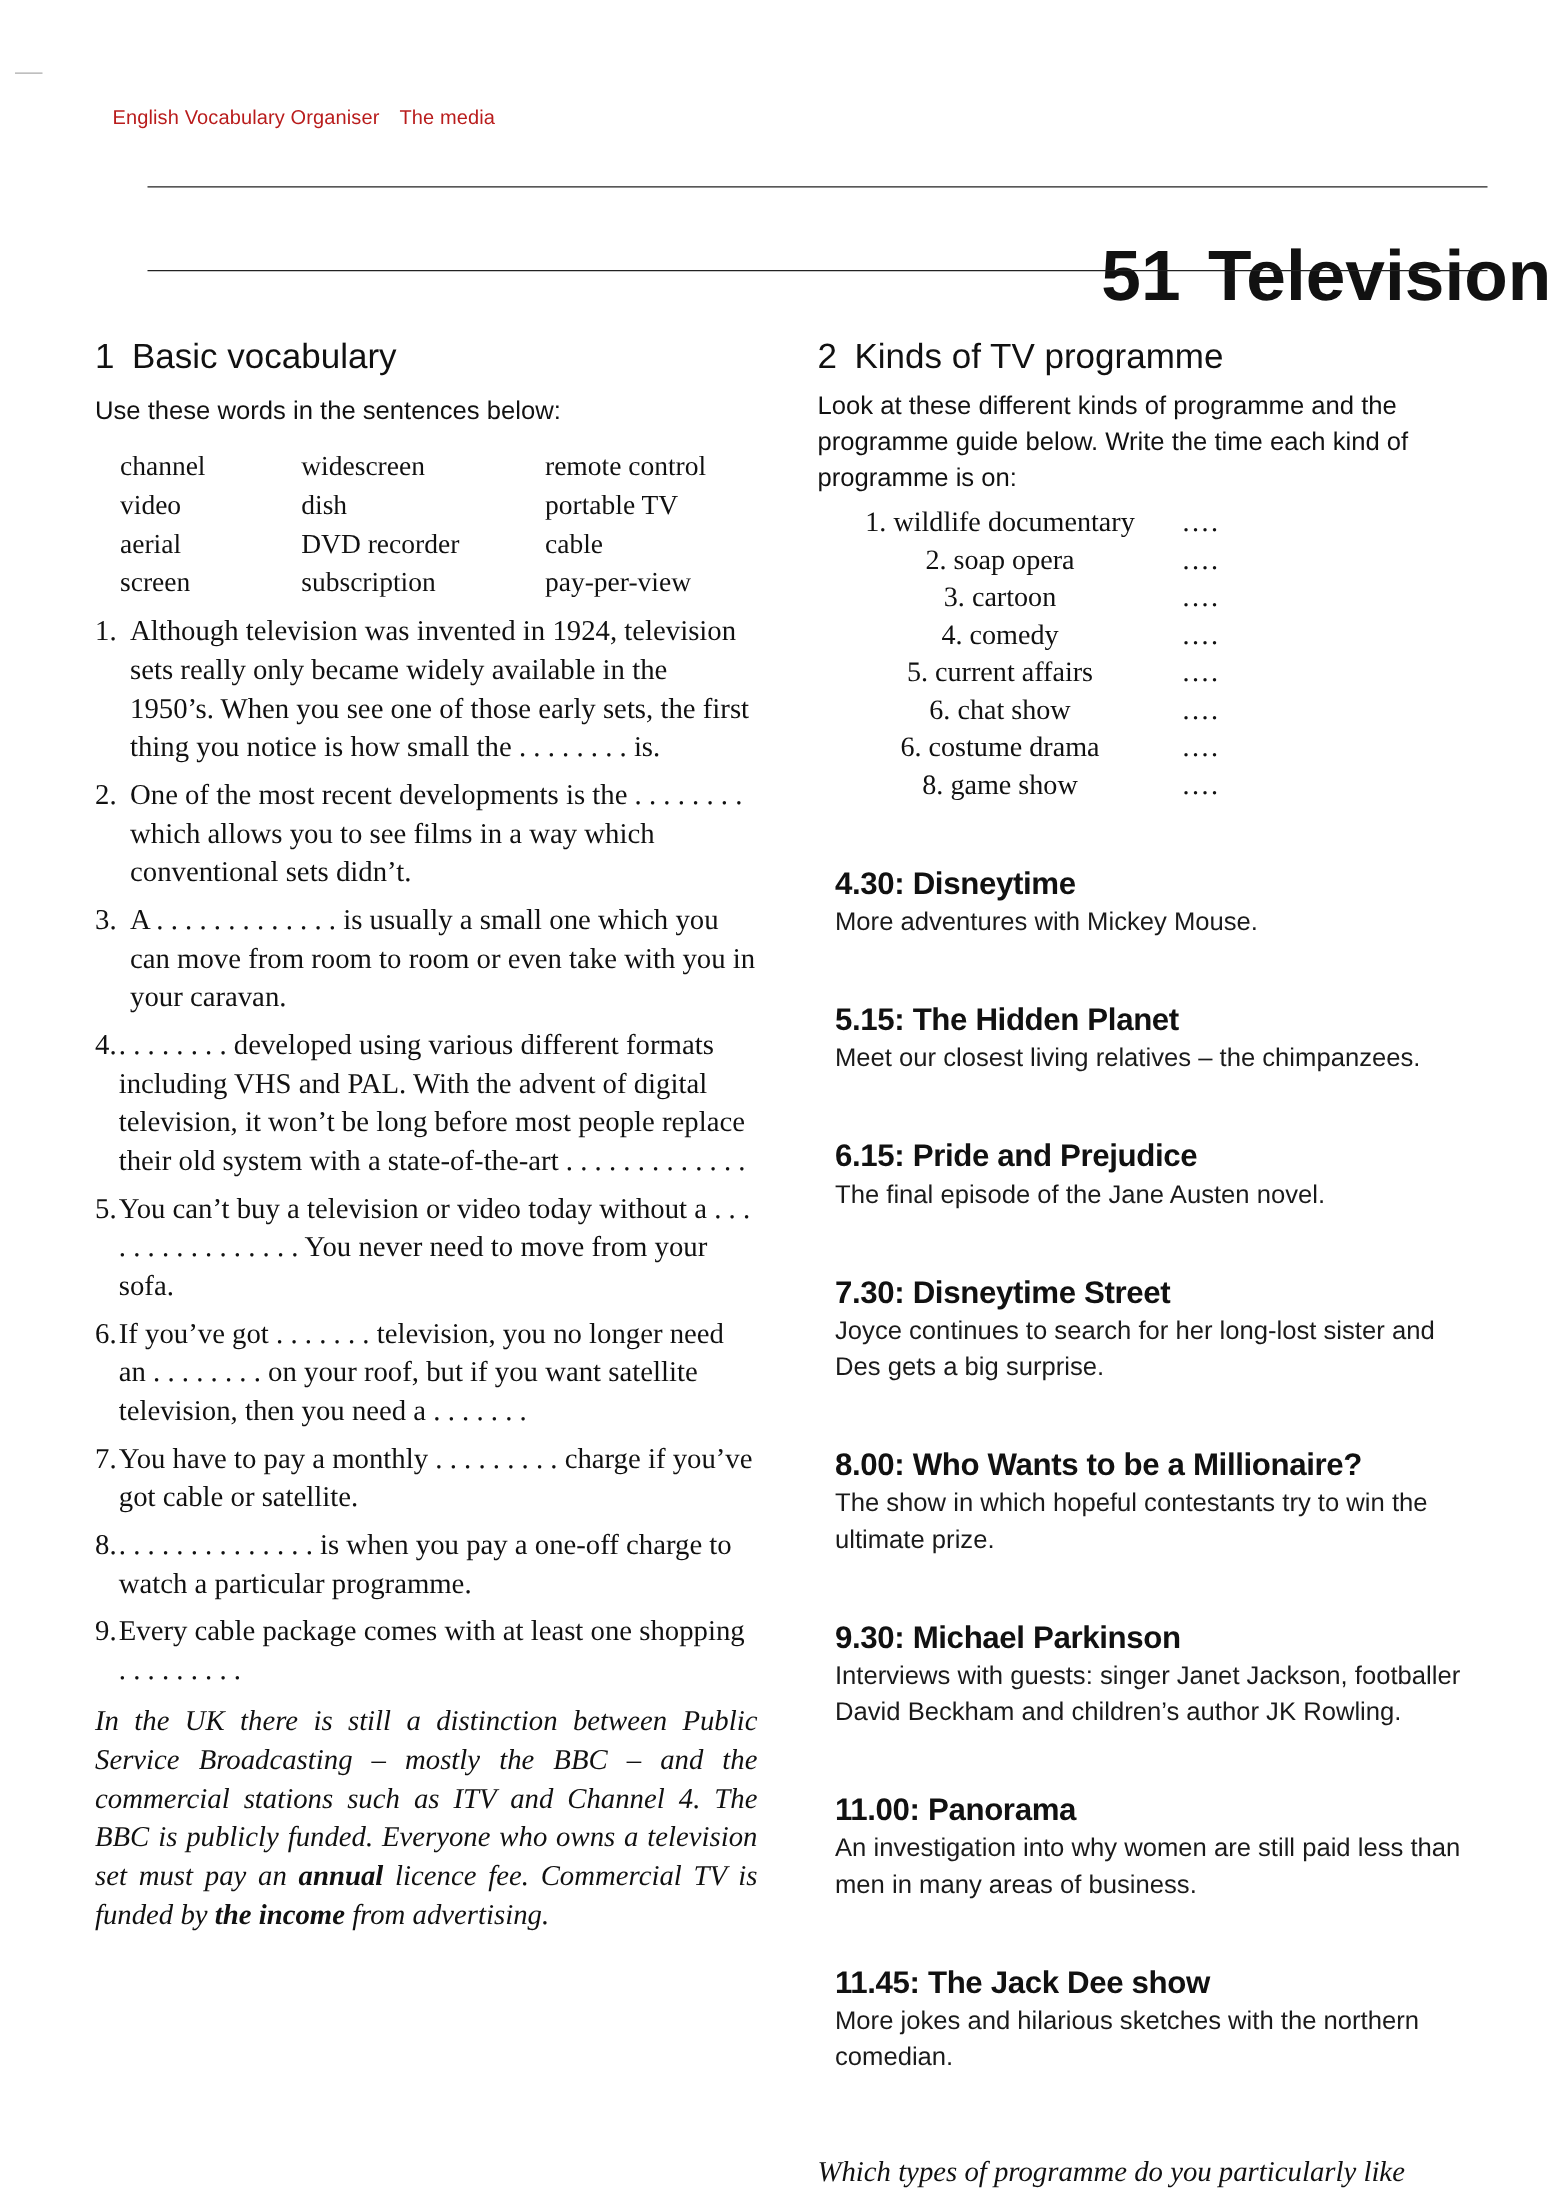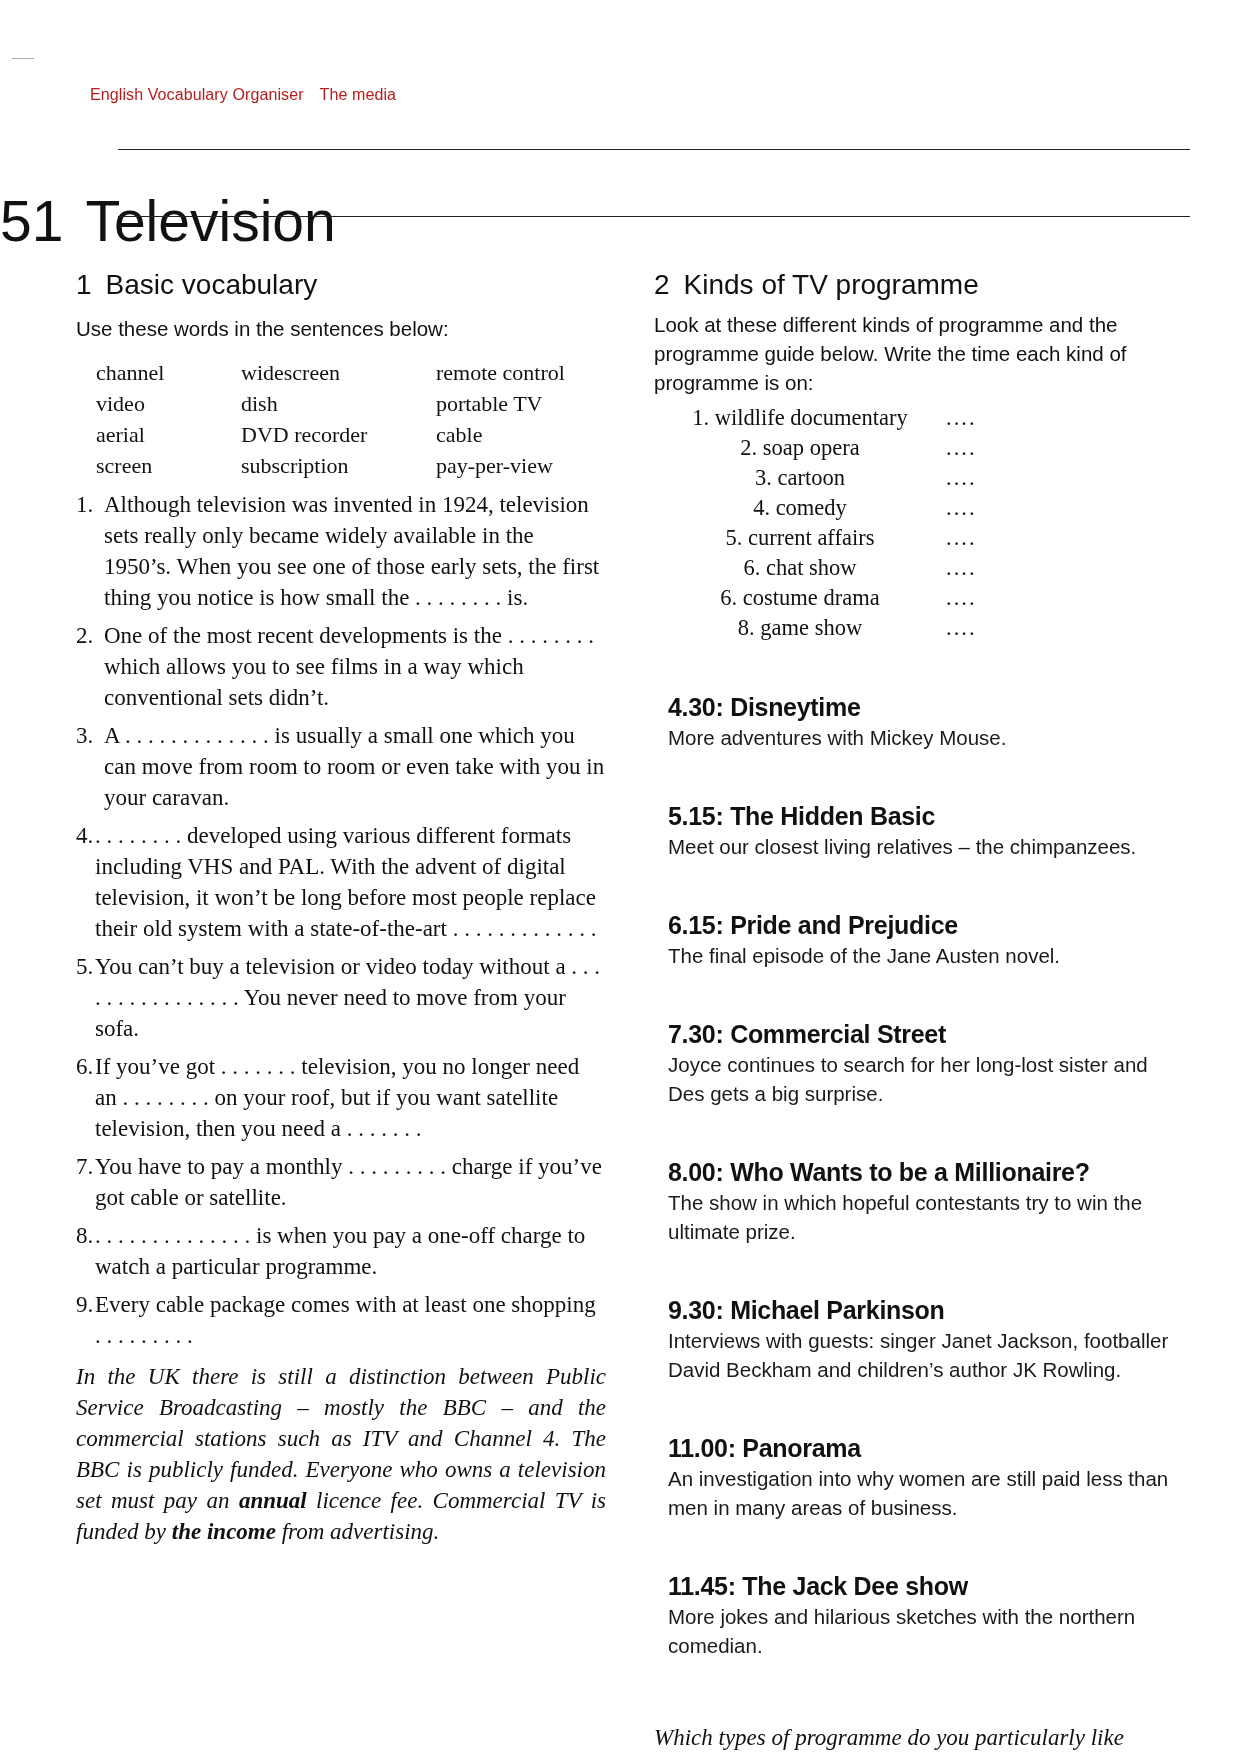--- a/index.html
+++ b/index.html
@@ -3,21 +3,21 @@
 <meta charset="utf-8">
 <style>
   html, body { margin: 0; padding: 0; background: #ffffff; }
   body { width: 1241px; height: 1754px; position: relative; overflow: hidden; color: #111; }
   .corner-mark { position: absolute; left: 12px; top: 58px; width: 22px; height: 1px; background: #aaa; }
   .running-head { position: absolute; left: 90px; top: 86px; font-family: "Liberation Sans", sans-serif; font-size: 16px; color: #b91c1c; letter-spacing: 0.1px; }
   .running-head .sep { display: inline-block; width: 16px; }
   .rule { position: absolute; height: 1px; background: #222; }
   .rule.top { left: 118px; top: 149px; width: 1072px; }
   .rule.bottom { left: 118px; top: 216px; width: 1072px; }
-  .chapter-title { position: absolute; left: 0; width: 1241px; top: 150px; text-align: left; font-family: "Liberation Sans", sans-serif; font-size: 57px; font-weight: normal; line-height: 66px; color: #111; }
+  .chapter-title { position: absolute; left: 0; width: 1241px; top: 150px; text-align: right; font-family: "Liberation Sans", sans-serif; font-size: 57px; font-weight: bold; line-height: 66px; color: #111; }
   .chapter-title .num { margin-right: 22px; }
   .h2 { font-family: "Liberation Sans", sans-serif; font-size: 28px; font-weight: normal; margin: 0; line-height: 34px; }
   .h2 .n { margin-right: 14px; }
   .instr { font-family: "Liberation Sans", sans-serif; font-size: 20.5px; line-height: 29px; margin: 0; }
   .col-left { position: absolute; left: 76px; top: 268px; width: 530px; }
   .col-right { position: absolute; left: 654px; top: 268px; width: 532px; }
   .wordbox { display: grid; grid-template-columns: 145px 195px 180px; margin: 14px 0 0 20px; font-family: Liberation Serif, serif; font-size: 22px; line-height: 31px; }
   .sentences { margin-top: 8px; font-family: "Liberation Serif", serif; font-size: 23px; line-height: 31px; }
   .sentence { display: flex; margin-bottom: 7px; }
   .sentence .num { width: 28px; flex: none; }
@@ -153,29 +153,29 @@
         <span class="dots">....</span>
       </div>
   </div>
 
   <div class="guide">
     <div class="prog">
       <div class="title">4.30: Disneytime</div>
       <div class="desc">More adventures with Mickey Mouse.</div>
     </div>
     <div class="prog">
-      <div class="title">5.15: The Hidden Basic</div>
+      <div class="title">5.15: The Hidden Planet</div>
       <div class="desc">Meet our closest living relatives – the chimpanzees.</div>
     </div>
     <div class="prog">
       <div class="title">6.15: Pride and Prejudice</div>
       <div class="desc">The final episode of the Jane Austen novel.</div>
     </div>
     <div class="prog">
-      <div class="title">7.30: Commercial Street</div>
+      <div class="title">7.30: Disneytime Street</div>
       <div class="desc">Joyce continues to search for her long-lost sister and Des gets a big surprise.</div>
     </div>
     <div class="prog">
       <div class="title">8.00: Who Wants to be a Millionaire?</div>
       <div class="desc">The show in which hopeful contestants try to win the ultimate prize.</div>
     </div>
     <div class="prog">
       <div class="title">9.30: Michael Parkinson</div>
       <div class="desc">Interviews with guests: singer Janet Jackson, footballer David Beckham and children’s author JK Rowling.</div>
     </div>

